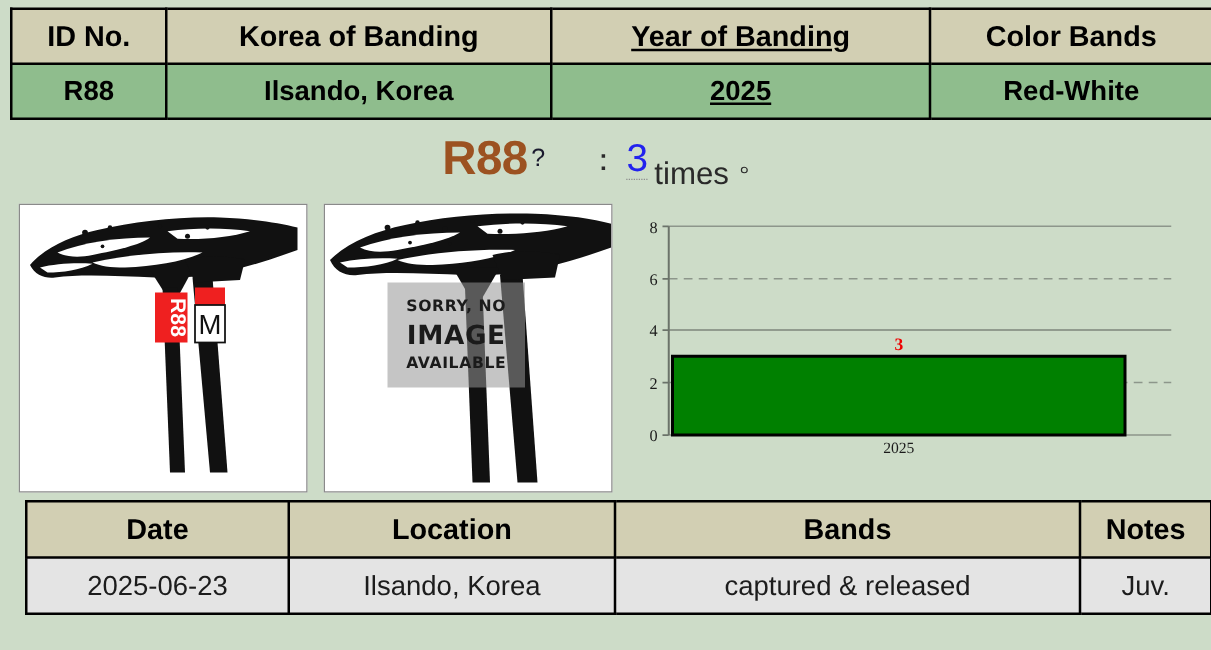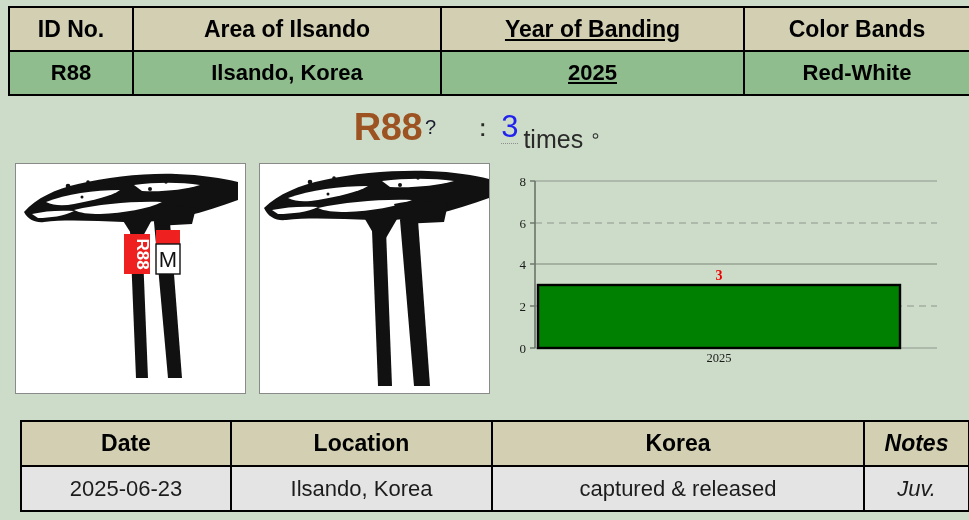--- a/index.html
+++ b/index.html
@@ -152,21 +152,21 @@
     top: 163px;
     width: 452px;
     height: 210px;
   }
   .chart-svg { display: block; }
 
   
   .rec-table {
     position: absolute;
     left: 20px;
-    top: 420px;
+    top: 400px;
     width: 940px;
     border-collapse: collapse;
     table-layout: fixed;
   }
   .rec-table th, .rec-table td {
     border: 2px solid #000;
     text-align: center;
     padding: 0;
     height: 43px;
     vertical-align: middle;
@@ -179,30 +179,30 @@
   }
   .rec-table td {
     background: #e4e4e4;
     font-weight: 400;
     font-size: 22px;
     color: #1c1c1c;
   }
   .rc-date  { width: 208px; }
   .rc-loc   { width: 259px; }
   .rc-event { width: 370px; }
-  .rc-notes { width: 103px; font-style: italic; }
+  .rc-notes { width: 103px; }
 </style>
 </head>
 <body>
 
 <table class="top-table">
   <tbody>
       <tr class="hdr">
     <td class="col-id">ID No.</td>
-    <td class="col-area">Area of Ilsando</td>
+    <td class="col-area">Korea of Banding</td>
     <td class="col-year">Year of Banding</td>
     <td class="col-bands">Color Bands</td>
   </tr>
   <tr class="val">
     <td class="col-id">R88</td>
     <td class="col-area">Ilsando, Korea</td>
     <td class="col-year">2025</td>
     <td class="col-bands">Red-White</td>
   </tr>
 </tbody>
@@ -274,20 +274,25 @@
     <circle cx="118" cy="13" r="1.6" fill="#111111"></circle>
     <circle cx="140" cy="21" r="2.0" fill="#111111"></circle>
     <circle cx="158" cy="14" r="1.7" fill="#111111"></circle>
     <circle cx="68" cy="30" r="1.5" fill="#111111"></circle>
     <circle cx="100" cy="31" r="1.4" fill="#111111"></circle>
     <path d="M102,50 L116,74 L126,74 L140,50 Z" fill="#111111"></path>
     <path d="M112,66 L126,66 L132,222 L118,222 Z" fill="#111111"></path>
     <path d="M140,56 L158,56 L170,222 L154,222 Z" fill="#111111"></path>
     <path d="M134,40 C150,36 172,36 188,40 L184,58 L142,60 Z" fill="#111111"></path>
   </svg>
+  <div class="noimage-overlay">
+    <div class="ni-top">SORRY, NO</div>
+    <div class="ni-mid">IMAGE</div>
+    <div class="ni-bot">AVAILABLE</div>
+  </div>
 </div>
 
 <div class="chart-wrap">
   <svg class="chart-svg" width="452" height="210" viewBox="0 0 452 210" xmlns="http://www.w3.org/2000/svg">
 
     <rect x="0" y="0" width="452" height="210" fill="#cddcc8"></rect>
 
     <g>
       <line x1="30" y1="18" x2="432" y2="18" stroke="#8d968b" stroke-width="1.2"></line>
       <line x1="30" y1="60" x2="432" y2="60" stroke="#8d968b" stroke-width="1.2" stroke-dasharray="7 5"></line>
@@ -319,21 +324,21 @@
 
     <text x="214" y="199" font-family="'Liberation Serif', serif" font-size="12.5" fill="#1b1b1b" text-anchor="middle">2025</text>
   </svg>
 </div>
 
 <table class="rec-table">
   <thead>
     <tr>
       <th class="rc-date">Date</th>
       <th class="rc-loc">Location</th>
-      <th class="rc-event">Korea</th>
+      <th class="rc-event">Bands</th>
       <th class="rc-notes">Notes</th>
     </tr>
   </thead>
   <tbody>
     <tr>
       <td class="rc-date">2025-06-23</td>
       <td class="rc-loc">Ilsando, Korea</td>
       <td class="rc-event">captured &amp; released</td>
       <td class="rc-notes">Juv.</td>
     </tr>

